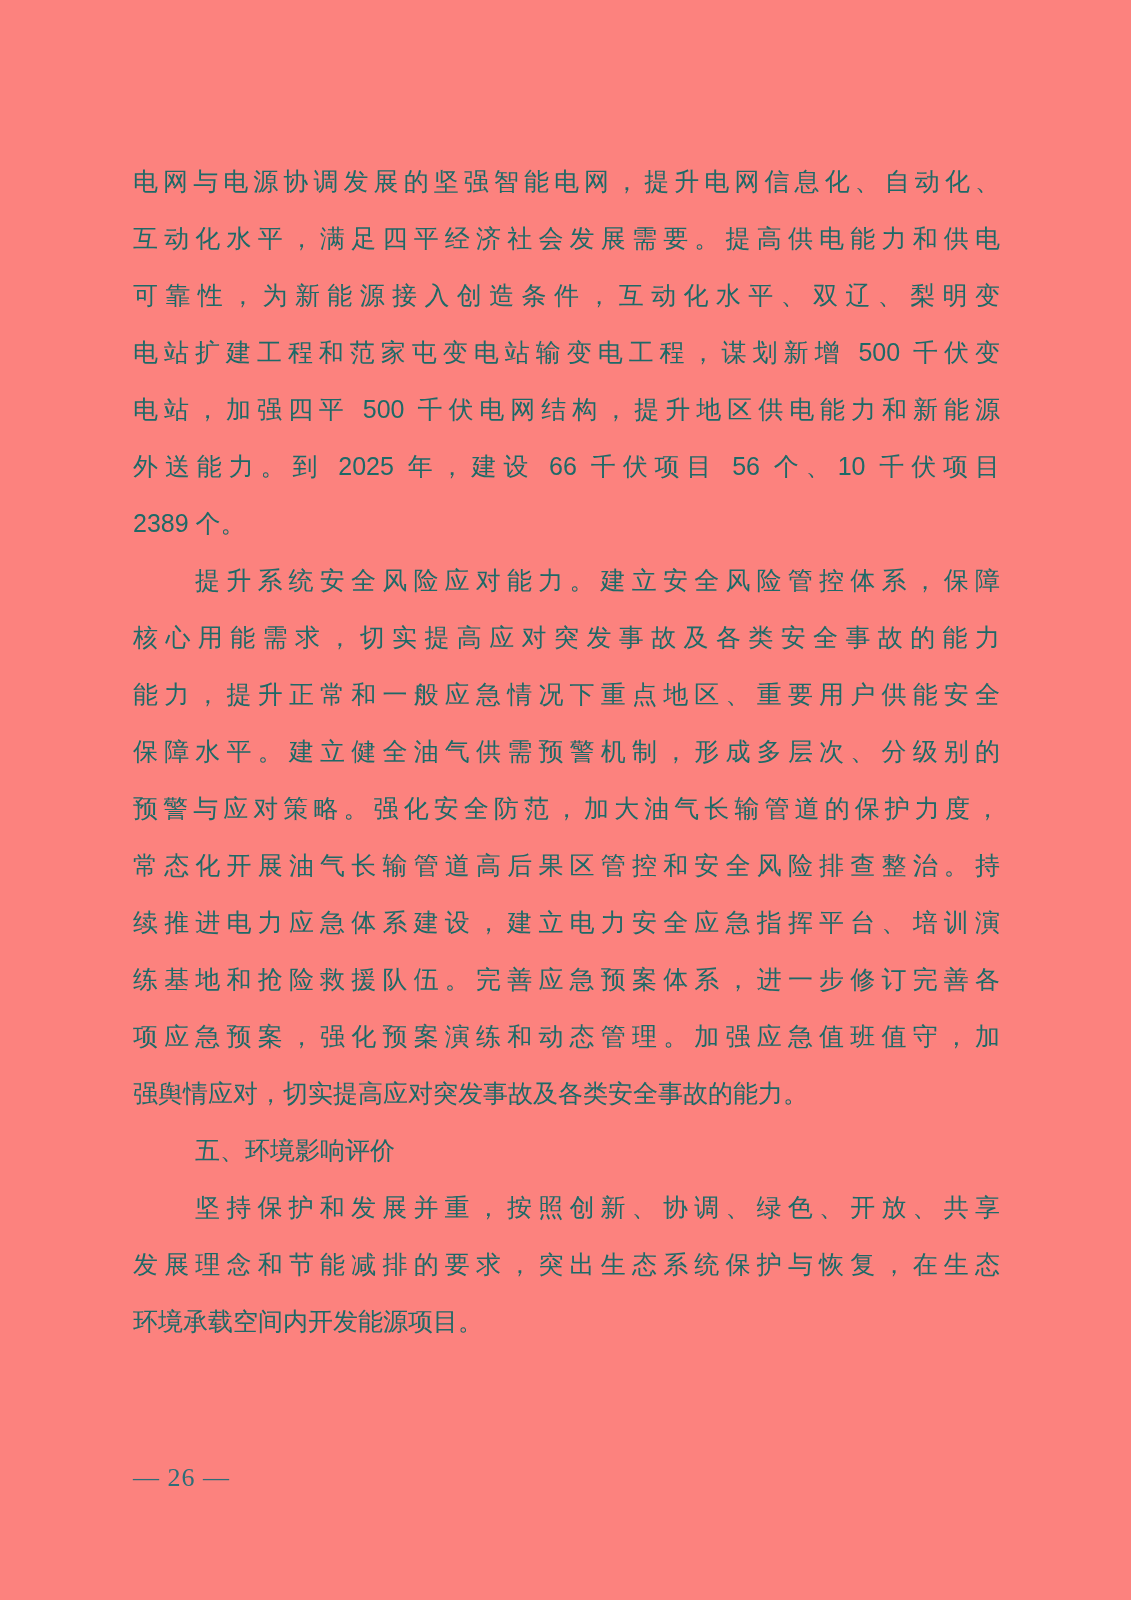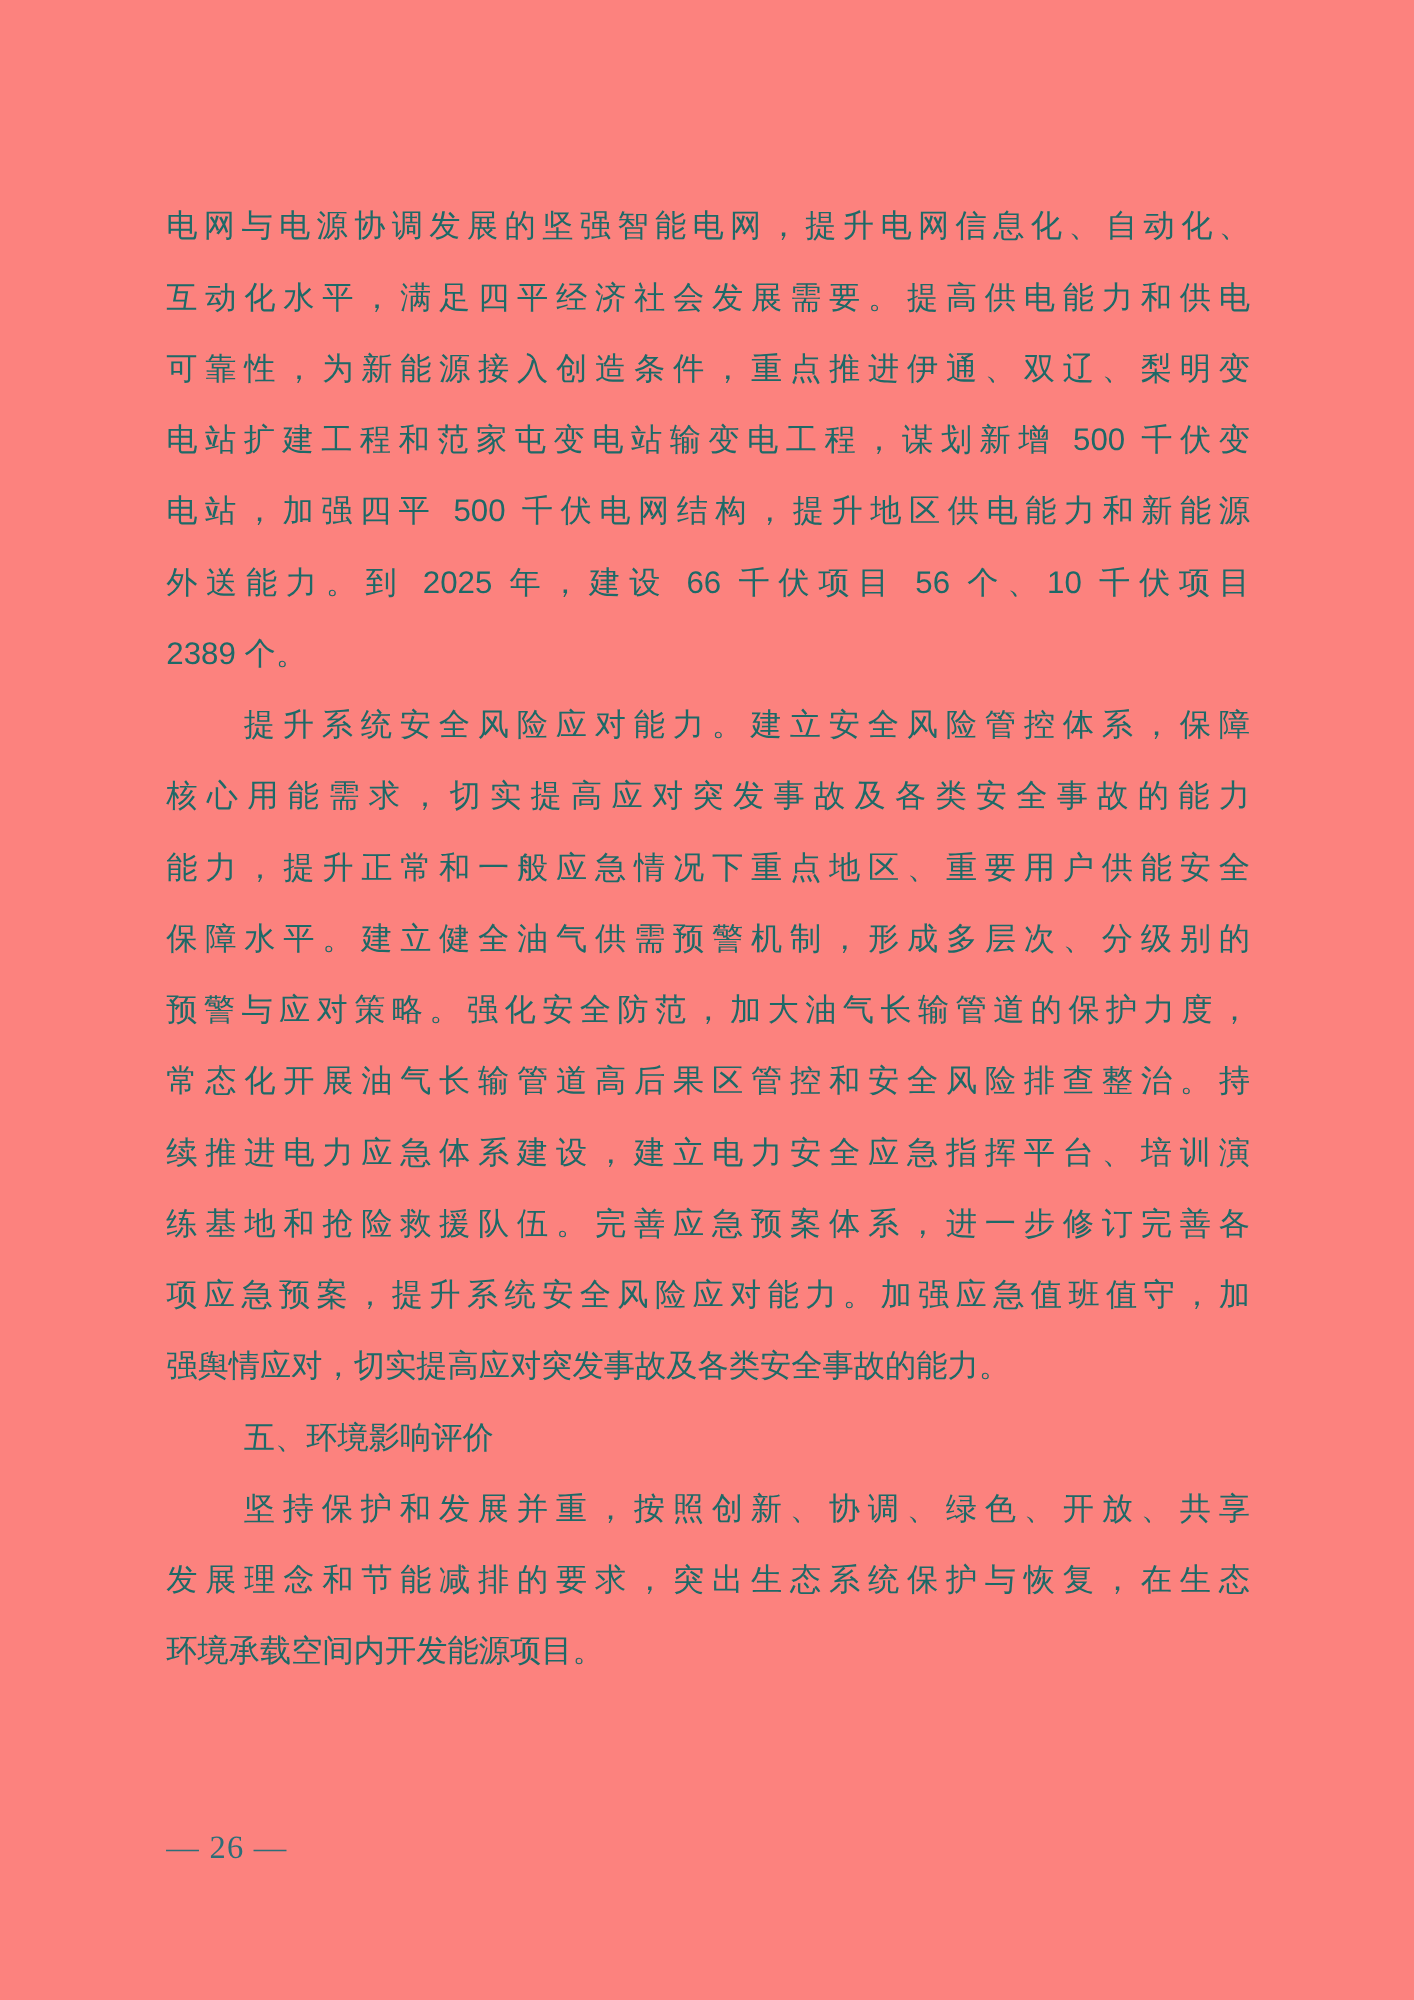--- a/index.html
+++ b/index.html
@@ -48,34 +48,34 @@
   }
 </style>
 </head>
 <body>
 
 <div class="page">
   <div class="content">
 
   <div class="line just">电网与电源协调发展的坚强智能电网，提升电网信息化、自动化、</div>
       <div class="line just">互动化水平，满足四平经济社会发展需要。提高供电能力和供电</div>
-      <div class="line just">可靠性，为新能源接入创造条件，重点推进伊通、双辽、梨明变</div>
+      <div class="line just">可靠性，为新能源接入创造条件，互动化水平、双辽、梨明变</div>
       <div class="line just">电站扩建工程和范家屯变电站输变电工程，谋划新增 500 千伏变</div>
       <div class="line just">电站，加强四平 500 千伏电网结构，提升地区供电能力和新能源</div>
       <div class="line just">外送能力。到 2025 年，建设 66 千伏项目 56 个、10 千伏项目</div>
       <div class="line">2389 个。</div>
       <div class="line just ind">提升系统安全风险应对能力。建立安全风险管控体系，保障</div>
       <div class="line just">核心用能需求，切实提高应对突发事故及各类安全事故的能力</div>
       <div class="line just">能力，提升正常和一般应急情况下重点地区、重要用户供能安全</div>
       <div class="line just">保障水平。建立健全油气供需预警机制，形成多层次、分级别的</div>
       <div class="line just">预警与应对策略。强化安全防范，加大油气长输管道的保护力度，</div>
       <div class="line just">常态化开展油气长输管道高后果区管控和安全风险排查整治。持</div>
       <div class="line just">续推进电力应急体系建设，建立电力安全应急指挥平台、培训演</div>
       <div class="line just">练基地和抢险救援队伍。完善应急预案体系，进一步修订完善各</div>
-      <div class="line just">项应急预案，提升系统安全风险应对能力。加强应急值班值守，加</div>
+      <div class="line just">项应急预案，强化预案演练和动态管理。加强应急值班值守，加</div>
       <div class="line">强舆情应对，切实提高应对突发事故及各类安全事故的能力。</div>
       <div class="line ind">五、环境影响评价</div>
       <div class="line just ind">坚持保护和发展并重，按照创新、协调、绿色、开放、共享</div>
       <div class="line just">发展理念和节能减排的要求，突出生态系统保护与恢复，在生态</div>
       <div class="line">环境承载空间内开发能源项目。</div>
     </div>
   <div class="footer">— 26 —</div>
 </div>
 
 </body></html>

